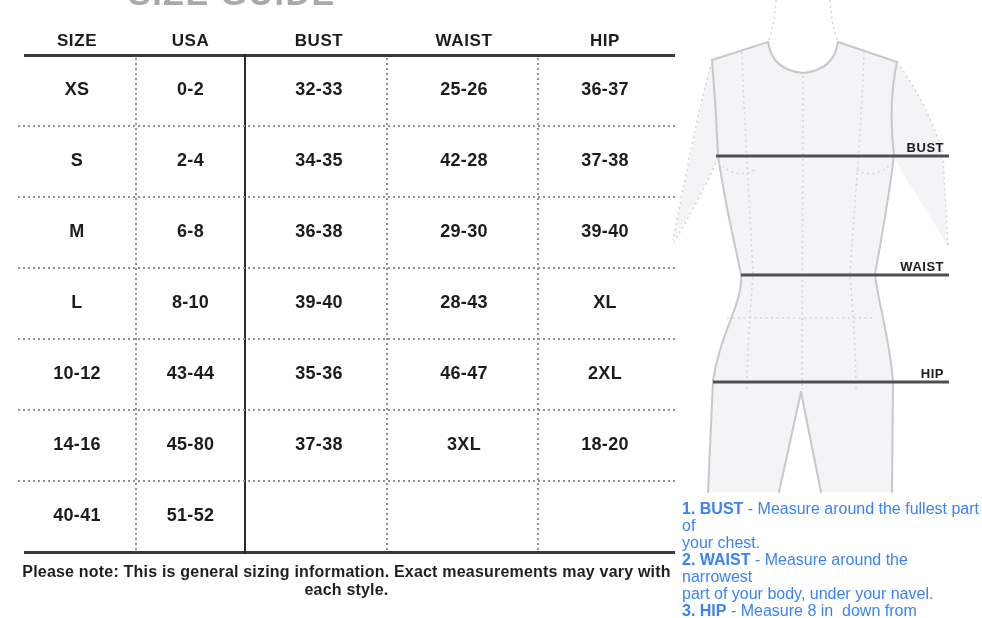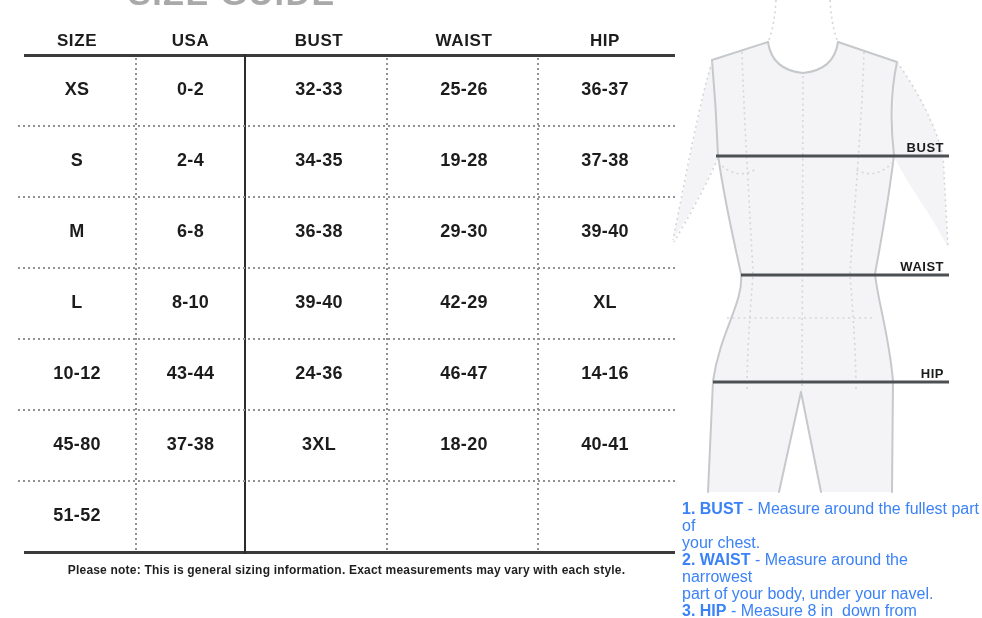--- a/index.html
+++ b/index.html
@@ -29,21 +29,21 @@
   .hline.bottom{top:523px;}
   .vsolid{position:absolute;left:226px;top:26px;width:2px;height:500px;background:#2c2c2c;}
   .vdot{position:absolute;top:30px;width:2px;height:492px;
         background:repeating-linear-gradient(180deg,#8f9396 0 2px,transparent 2px 5px);}
   .vdot.v1{left:117px;} .vdot.v2{left:368px;} .vdot.v3{left:519px;}
   .hdot{position:absolute;left:0;width:657px;height:2px;
         background:repeating-linear-gradient(90deg,#8f9396 0 2px,transparent 2px 5px);}
   .hdot.r1{top:97px;} .hdot.r2{top:168px;} .hdot.r3{top:239px;}
   .hdot.r4{top:310px;} .hdot.r5{top:381px;} .hdot.r6{top:452px;}
   .note{position:absolute;top:535px;left:0;width:657px;text-align:center;
-        font-size:12px;font-weight:bold;letter-spacing:.2px;color:#1f1f1f;}
+        font-size:16px;font-weight:bold;letter-spacing:.2px;color:#1f1f1f;}
   
   .figure{position:absolute;left:672px;top:0;}
   
   .instructions{position:absolute;left:682px;top:500px;width:300px;
                 font-size:16px;line-height:17px;color:#3b82f6;}
   .instructions p{margin:0;}
   .instructions b{font-weight:bold;}
   .pre{white-space:pre-wrap;}
 </style>
 </head>
@@ -65,40 +65,41 @@
 
       <div class="td">XS</div>
       <div class="td">0-2</div>
       <div class="td">32-33</div>
       <div class="td">25-26</div>
       <div class="td">36-37</div>
 
       <div class="td">S</div>
       <div class="td">2-4</div>
       <div class="td">34-35</div>
-      <div class="td">19-28</div>
+      <div class="td">42-28</div>
       <div class="td">37-38</div>
 
       <div class="td">M</div>
       <div class="td">6-8</div>
       <div class="td">36-38</div>
       <div class="td">29-30</div>
       <div class="td">39-40</div>
 
       <div class="td">L</div>
       <div class="td">8-10</div>
       <div class="td">39-40</div>
-      <div class="td">42-29</div>
+      <div class="td">28-43</div>
 
       <div class="td">XL</div>
       <div class="td">10-12</div>
       <div class="td">43-44</div>
-      <div class="td">24-36</div>
+      <div class="td">35-36</div>
       <div class="td">46-47</div>
 
+      <div class="td">2XL</div>
       <div class="td">14-16</div>
       <div class="td">45-80</div>
       <div class="td">37-38</div>
 
       <div class="td">3XL</div>
       <div class="td">18-20</div>
       <div class="td">40-41</div>
       <div class="td">51-52</div>
     </div>
 

